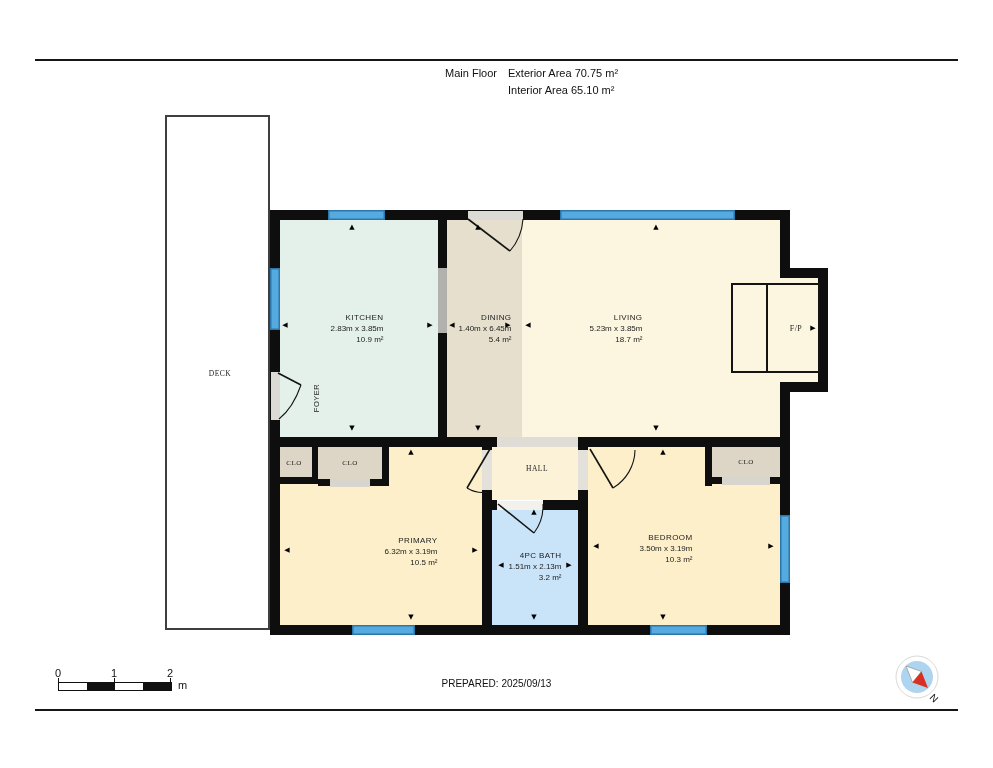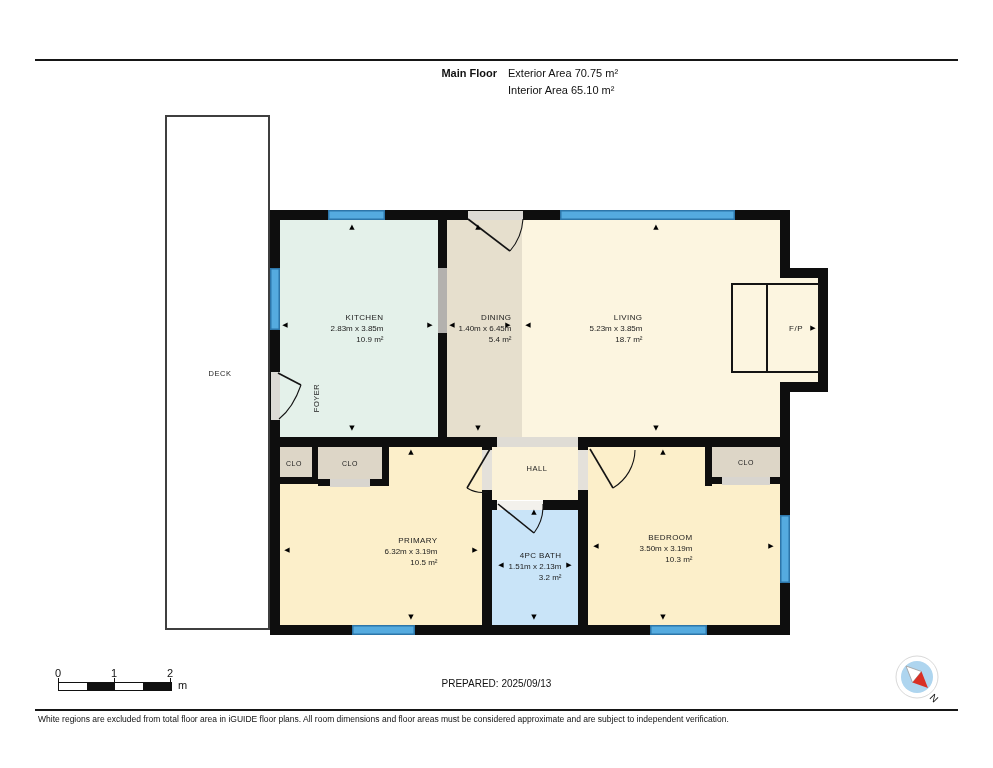--- a/index.html
+++ b/index.html
@@ -3,35 +3,35 @@
 <meta charset="utf-8">
 <style>
   html,body{margin:0;padding:0;background:#fff;}
   .page{position:relative;width:993px;height:768px;background:#ffffff;overflow:hidden;
         font-family:"Liberation Sans",sans-serif;color:#111;}
   
   .title{position:absolute;top:26px;left:0;width:100%;text-align:center;
          font-size:18px;font-weight:bold;letter-spacing:.2px;}
   .rule{position:absolute;left:35px;width:923px;height:2px;background:#161616;}
   .sub-row{position:absolute;left:0;width:100%;font-size:11px;}
-  .sub-floor{position:absolute;right:496px;font-weight:bold;}
+  .sub-floor{position:absolute;right:496px;font-weight:normal;}
   .sub-val{position:absolute;left:508px;}
   
   .wall{position:absolute;background:#0e0e0e;}
   .room{position:absolute;}
   .gray{position:absolute;}
   .win{position:absolute;background:#55abdf;box-shadow:inset 0 0 0 1.5px #2d76a9;}
   .deck{position:absolute;left:165px;top:115px;width:105px;height:515px;
         background:#ffffff;border:2px solid #3f3f3f;box-sizing:border-box;}
   
   .rlabel{position:absolute;transform:translateX(-50%);text-align:right;
           font-size:8px;line-height:11px;color:#1c1c1c;white-space:nowrap;}
   .rlabel .nm{letter-spacing:.4px;}
   .slabel{position:absolute;transform:translate(-50%,-50%);font-size:7.5px;
-          letter-spacing:.5px;color:#1c1c1c;white-space:nowrap;}
+          letter-spacing:.5px;color:#1c1c1c;white-space:nowrap;font-family:Liberation Serif, serif;}
   .vlabel{position:absolute;transform:translate(-50%,-50%) rotate(-90deg);
           font-size:7.5px;letter-spacing:.5px;color:#1c1c1c;}
   .arw{position:absolute;transform:translate(-50%,-50%);font-size:7px;color:#000;
        font-family:"DejaVu Sans",sans-serif;line-height:1;}
   
   .fp-box{position:absolute;left:731px;top:283px;width:89px;height:90px;
           border:2px solid #141414;background:#fcf5e0;box-sizing:border-box;}
   .fp-div{position:absolute;left:766px;top:283px;width:2px;height:90px;background:#141414;}
   
   .overlay{position:absolute;left:0;top:0;pointer-events:none;}
@@ -218,15 +218,14 @@
 
   <svg class="overlay" style="left:893px;top:654px;pointer-events:auto" width="50" height="52" viewBox="0 0 50 52">
     <circle cx="24" cy="23" r="21" fill="#ffffff" stroke="#d9d9d9" stroke-width="1"></circle>
     <circle cx="24" cy="23" r="16" fill="#aed5ef"></circle>
     <polygon points="13,12 28.5,17.5 19.5,28.5" fill="#ffffff" stroke="#9a9a9a" stroke-width="0.8"></polygon>
     <polygon points="35,34 28.5,17.5 19.5,28.5" fill="#d93025"></polygon>
     <text x="36" y="44" transform="rotate(45 36 44)" font-size="10" font-family="Liberation Sans, sans-serif" fill="#111">N</text>
   </svg>
 
   <div class="rule" style="top:709px"></div>
-  <div class="disclaimer">White regions are excluded from total floor area in iGUIDE floor plans. All room dimensions and floor areas must be considered approximate and are subject to independent verification.</div>
 
 </div>
 
 </body></html>

